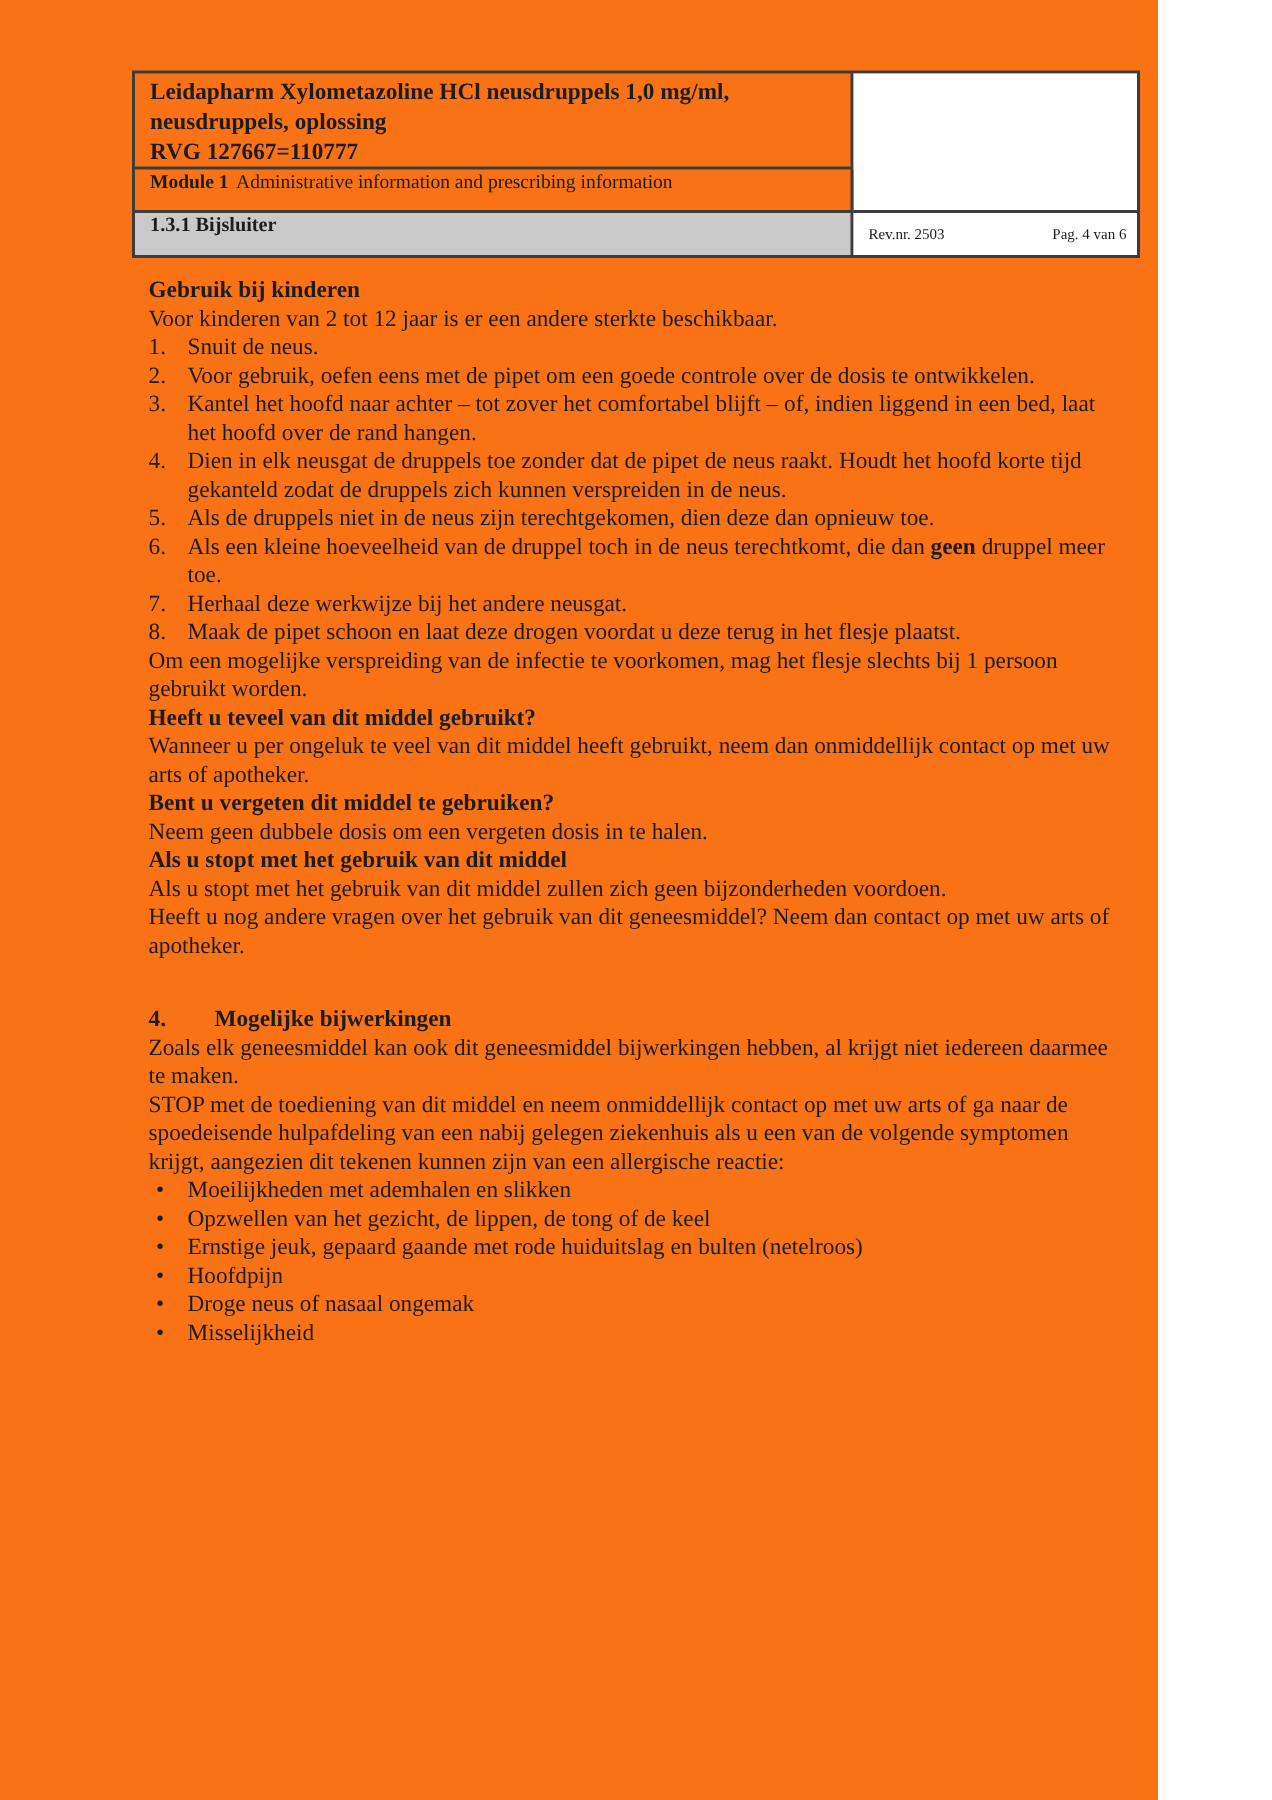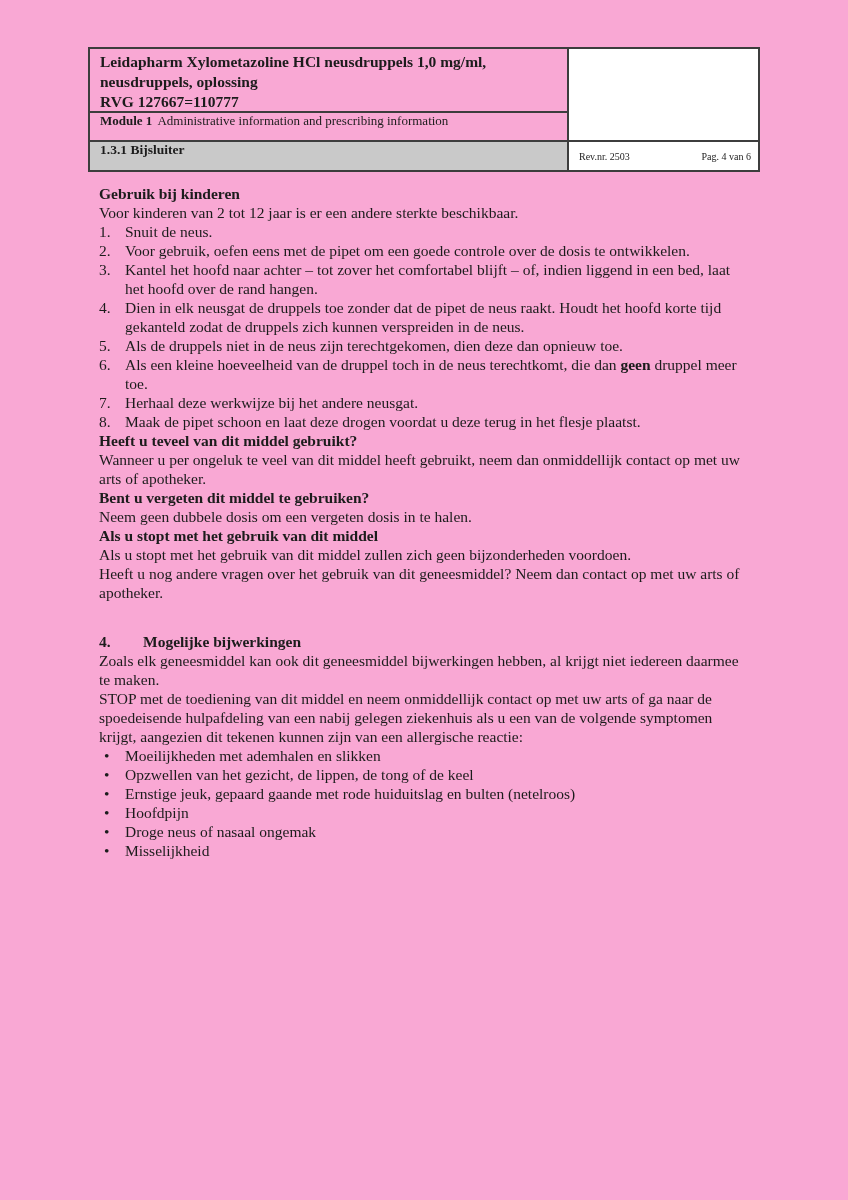--- a/index.html
+++ b/index.html
@@ -1,20 +1,20 @@
 <!DOCTYPE html>
 <html><head>
 <meta charset="utf-8">
 <style>
   html, body { margin: 0; padding: 0; background: #ffffff; }
   .page {
     position: relative;
-    width: 848px;
+    width: 772px;
     height: 1200px;
-    background: #f9a8d4;
+    background: #f97316;
     font-family: "Liberation Serif", serif;
     color: #1c1c1c;
     overflow: hidden;
   }
 
   
   .doc-header {
     position: absolute;
     left: 88px;
     top: 47px;
@@ -160,20 +160,21 @@
       <div class="list-row">
         <span class="marker">7.</span>
         <span class="li-text">Herhaal deze werkwijze bij het andere neusgat.</span>
       </div>
       <div class="list-row">
         <span class="marker">8.</span>
         <span class="li-text">Maak de pipet schoon en laat deze drogen voordat u deze terug in het flesje plaatst.</span>
       </div>
     </div>
 
+    <p class="b-infection">Om een mogelijke verspreiding van de infectie te voorkomen, mag het flesje slechts bij 1 persoon gebruikt worden.</p>
 
     <h3 class="bold-h b-overdose-h">Heeft u teveel van dit middel gebruikt?</h3>
     <p>Wanneer u per ongeluk te veel van dit middel heeft gebruikt, neem dan onmiddellijk contact op met uw arts of apotheker.</p>
 
     <h3 class="bold-h b-forgot-h">Bent u vergeten dit middel te gebruiken?</h3>
     <p>Neem geen dubbele dosis om een vergeten dosis in te halen.</p>
 
     <h3 class="bold-h b-stop-h">Als u stopt met het gebruik van dit middel</h3>
     <p>Als u stopt met het gebruik van dit middel zullen zich geen bijzonderheden voordoen.</p>
 

